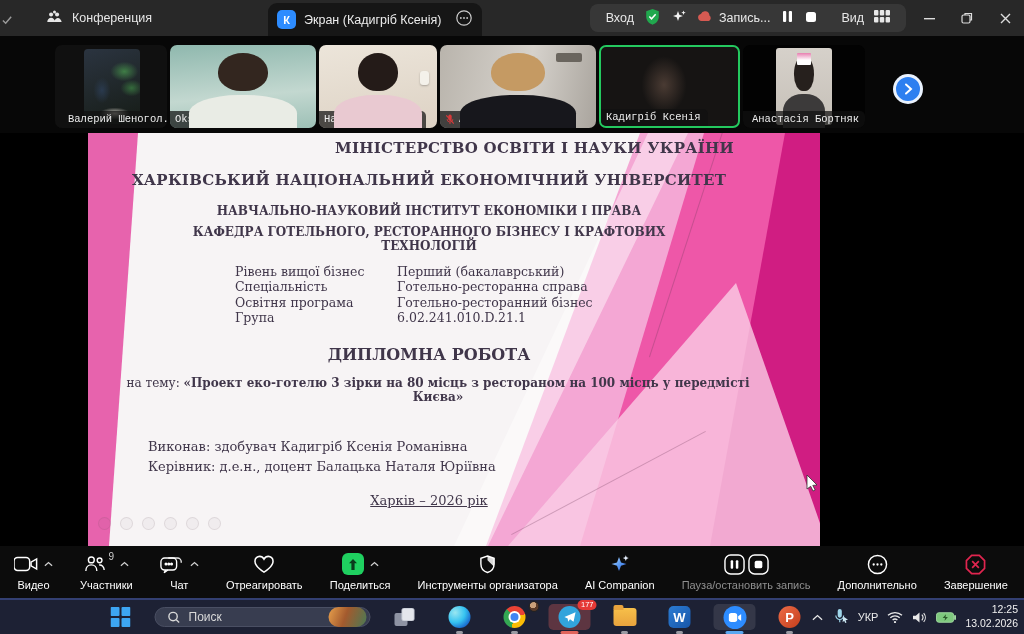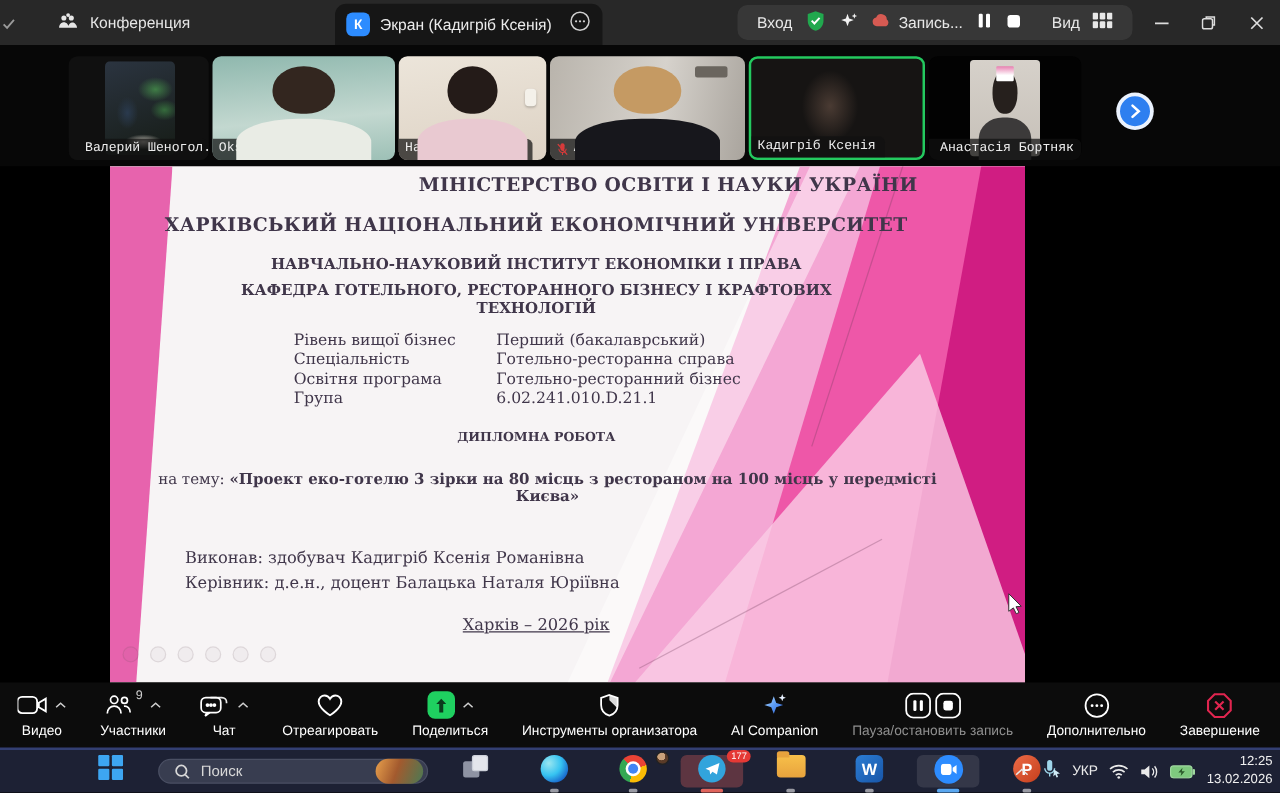--- a/index.html
+++ b/index.html
@@ -58,21 +58,21 @@
   .zitem .irow { display:flex; align-items:center; gap:6px; height:22px; }
   .zitem.dim .zlabel { color:#8f8f8f; }
   .share-btn { width:22px; height:22px; border-radius:6px; background:#1fd060; display:flex; align-items:center; justify-content:center; }
   .pcount { color:#cfcfcf; font-size:10px; align-self:flex-start; margin:-2px 0 0 -3px; }
 
   
   .taskbar { position:absolute; left:0; top:598px; width:1024px; height:36px; background:#1d2134; border-top:2px solid rgba(80,100,190,.45); }
   .tb-center { position:absolute; left:560px; top:0; height:34px; display:flex; align-items:center; gap:13px; transform:translateX(-50%); left:455px; }
   .search-pill { width:216px; height:20px; border-radius:13px; background:#383d50; border:1px solid #4a4f63; display:flex; align-items:center; gap:8px; padding:0 3px 0 12px; color:#d8d8d8; font-size:12px; }
   .spotlight { margin-left:auto; width:38px; height:20px; border-radius:10px; background:linear-gradient(110deg,#e8a04c,#a35a2e 45%,#4a7a54); }
-  .appicon { position:relative; width:50px; height:26px; display:flex; justify-content:center; }
+  .appicon { position:relative; width:42px; height:26px; display:flex; align-items:center; justify-content:center; }
   .underline { position:absolute; bottom:-4px; left:50%; transform:translateX(-50%); width:7px; height:3px; border-radius:2px; background:rgba(255,255,255,.55); }
   .underline.wide { width:18px; }
   .tg-wrap { background:rgba(190,85,85,.40); border-radius:5px; }
   .tg-wrap .underline { background:#e0645c; }
   .zm-wrap { background:rgba(255,255,255,.10); border-radius:5px; }
   .zm-wrap .underline { background:#5aa7f0; }
   .badge { position:absolute; top:-4px; right:-6px; background:#e53935; color:#fff; font-size:7.5px; border-radius:7px; padding:1px 3px; line-height:1; }
   .chrome-ic { width:22px; height:22px; border-radius:50%; background:conic-gradient(from -45deg,#ea4335 0 120deg,#fbbc05 0 240deg,#34a853 0 360deg); position:relative; }
   .chrome-ic::before { content:""; position:absolute; inset:5px; border-radius:50%; background:#fff; }
   .chrome-ic::after { content:""; position:absolute; inset:7px; border-radius:50%; background:#4285f4; }
@@ -289,21 +289,21 @@
     <div class="frow">
         <span class="flabel">Освітня програма</span>
         <span class="fvalue">Готельно-ресторанний бізнес</span>
       </div>
     <div class="frow">
         <span class="flabel">Група</span>
         <span class="fvalue">6.02.241.010.D.21.1</span>
       </div>
   </div>
 
-  <div class="t" style="top:212px;font-size:10px;font-weight:bold;">ДИПЛОМНА РОБОТА</div>
+  <div class="t" style="top:212px;font-size:16px;font-weight:bold;">ДИПЛОМНА РОБОТА</div>
 
   <div class="t topicline" style="top:243px;left:30px;width:640px;">
     <span>на тему: </span><b>«Проект еко-готелю 3 зірки на 80 місць з рестораном на 100 місць у передмісті Києва»</b>
   </div>
 
   <div class="byline" style="top:306px;">Виконав: здобувач Кадигріб Ксенія Романівна</div>
   <div class="byline" style="top:326px;">Керівник: д.е.н., доцент Балацька Наталя Юріївна</div>
 
   <div class="t" style="top:360px;font-size:13px;text-decoration:underline;">Харків – 2026 рік</div>
 

